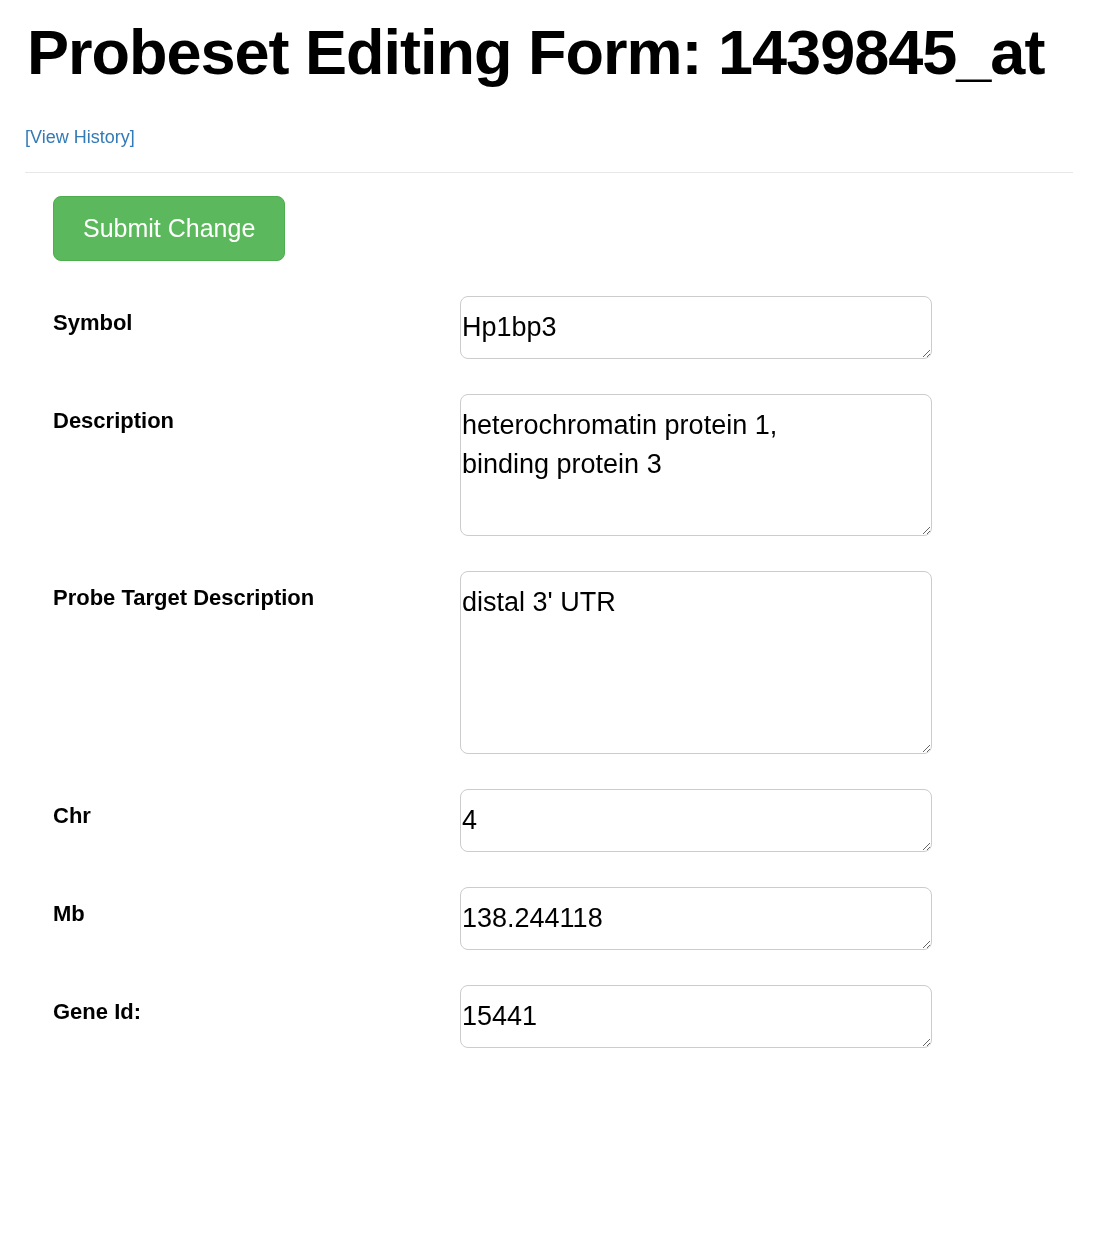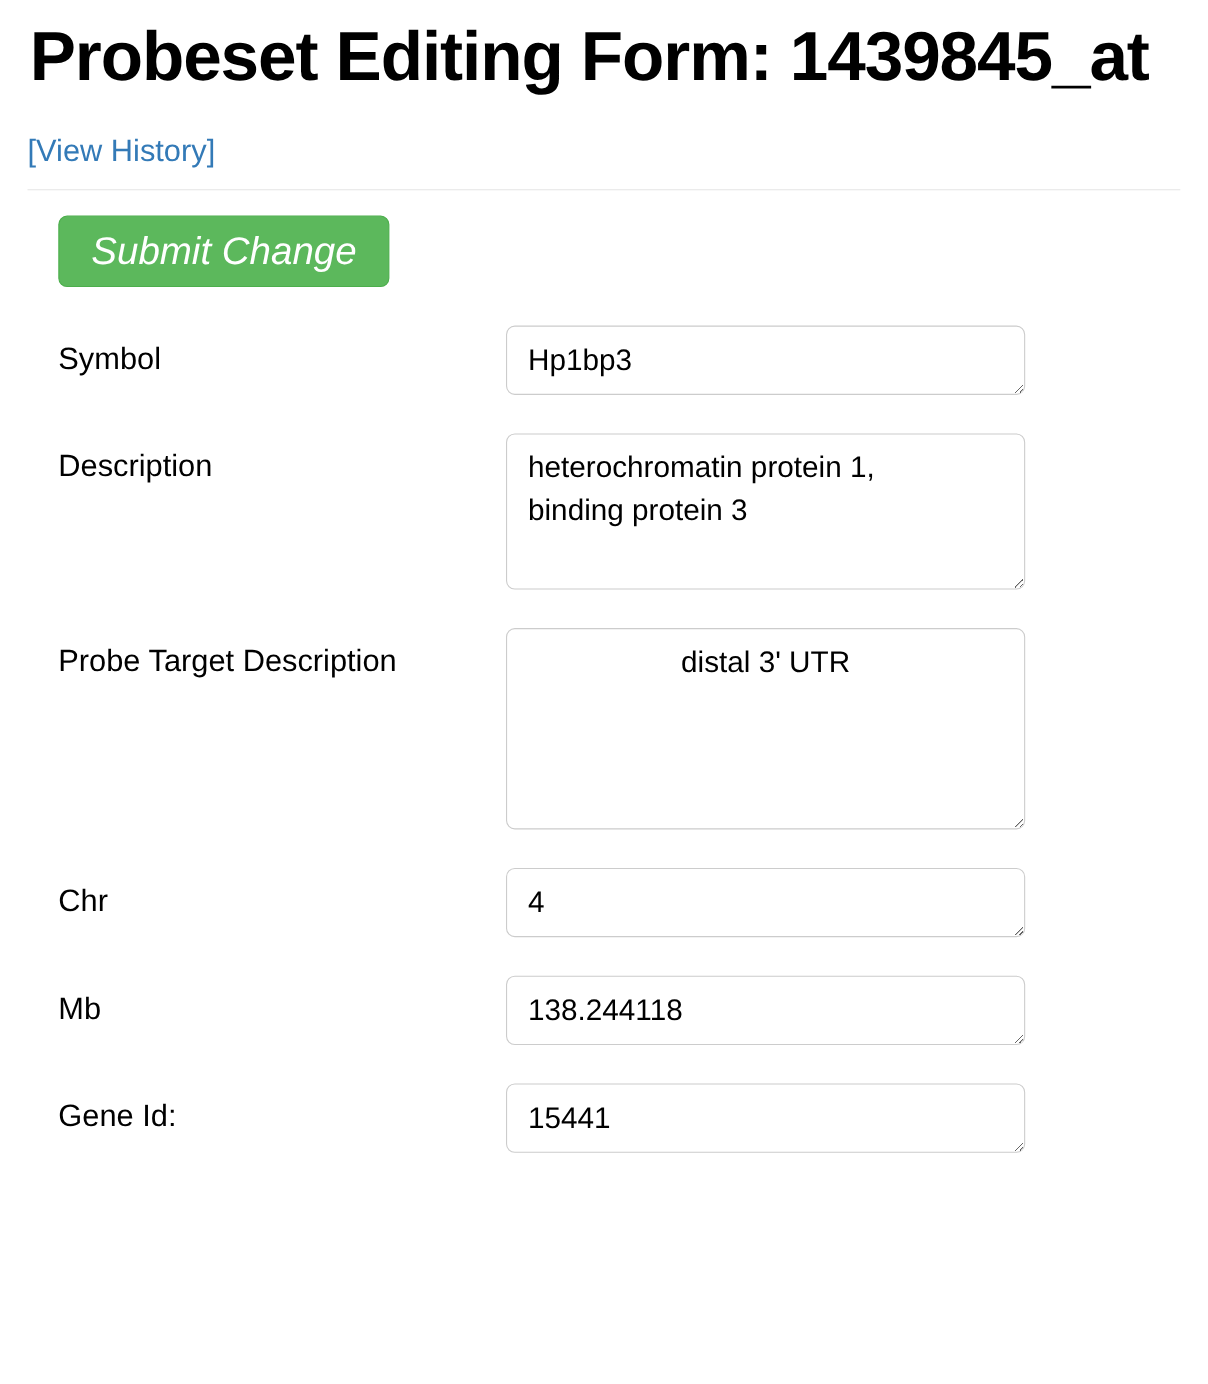--- a/index.html
+++ b/index.html
@@ -18,81 +18,80 @@
     margin: 0 0 34px 2px;
     font-size: 63px;
     font-weight: bold;
     line-height: 1.12;
     letter-spacing: -1px;
     color: var(--text, #000000);
   }
   a.history-link {
     display: inline-block;
     color: var(--link-text, #337ab7);
-    font-size: 28px;
+    font-size: 18px;
     line-height: 30px;
     text-decoration: none;
     cursor: pointer;
     text-align: right;
   }
   hr.divider {
     border: 0;
     border-top: 1px solid var(--divider, #e7e7e7);
     margin: 20px 0 0 0;
   }
   form.probeset-form {
     padding: 23px 0 0 28px;
   }
   button.submit-btn {
     display: block;
     background: var(--button-bg, #5cb85c);
     color: var(--button-text, #ffffff);
     border: 1px solid var(--button-border, #4cae4c);
     border-radius: 8px;
     font-family: inherit;
-    font-size: 35px;
+    font-size: 25px;
     line-height: 33px;
     padding: 15px 29px;
     margin: 0 0 35px 0;
     cursor: pointer;
-    font-style: italic;
   }
   .form-row {
     display: flex;
     align-items: flex-start;
     margin-bottom: 35px;
   }
   .control-label {
     flex: 0 0 407px;
     width: 407px;
     box-sizing: border-box;
     padding-top: 14px;
-    font-size: 28px;
-    font-weight: normal;
+    font-size: 22px;
+    font-weight: bold;
     color: var(--text, #000000);
   }
   .field-wrap { flex: 0 0 auto; }
   textarea.field-input {
     display: block;
     width: 472px;
     box-sizing: border-box;
     border: 1px solid var(--field-border, #cccccc);
     border-radius: 8px;
     background: #ffffff;
     color: var(--text, #000000);
     font-family: inherit;
     font-size: 27px;
     line-height: 39px;
-    padding: 11px 19px;
+    padding: 11px 1px;
     resize: both;
     outline: none;
   }
   textarea.ta-small  { height: 63px;  overflow: hidden; }
   textarea.ta-medium { height: 142px; }
-  textarea.ta-large  { height: 183px; text-align: center; }
+  textarea.ta-large  { height: 183px; }
 </style>
 </head>
 <body>
 
 <div class="page">
   <h1 class="page-title">Probeset Editing Form: 1439845_at</h1>
   <a href="#" class="history-link">[View History]</a>
   <hr class="divider">
   <form class="probeset-form">
     <button type="submit" class="submit-btn">Submit Change</button>

